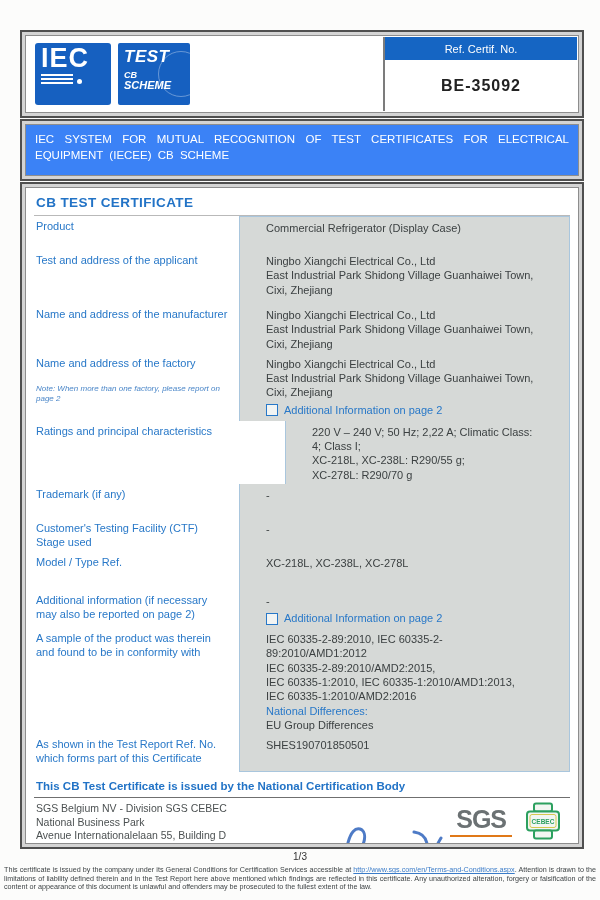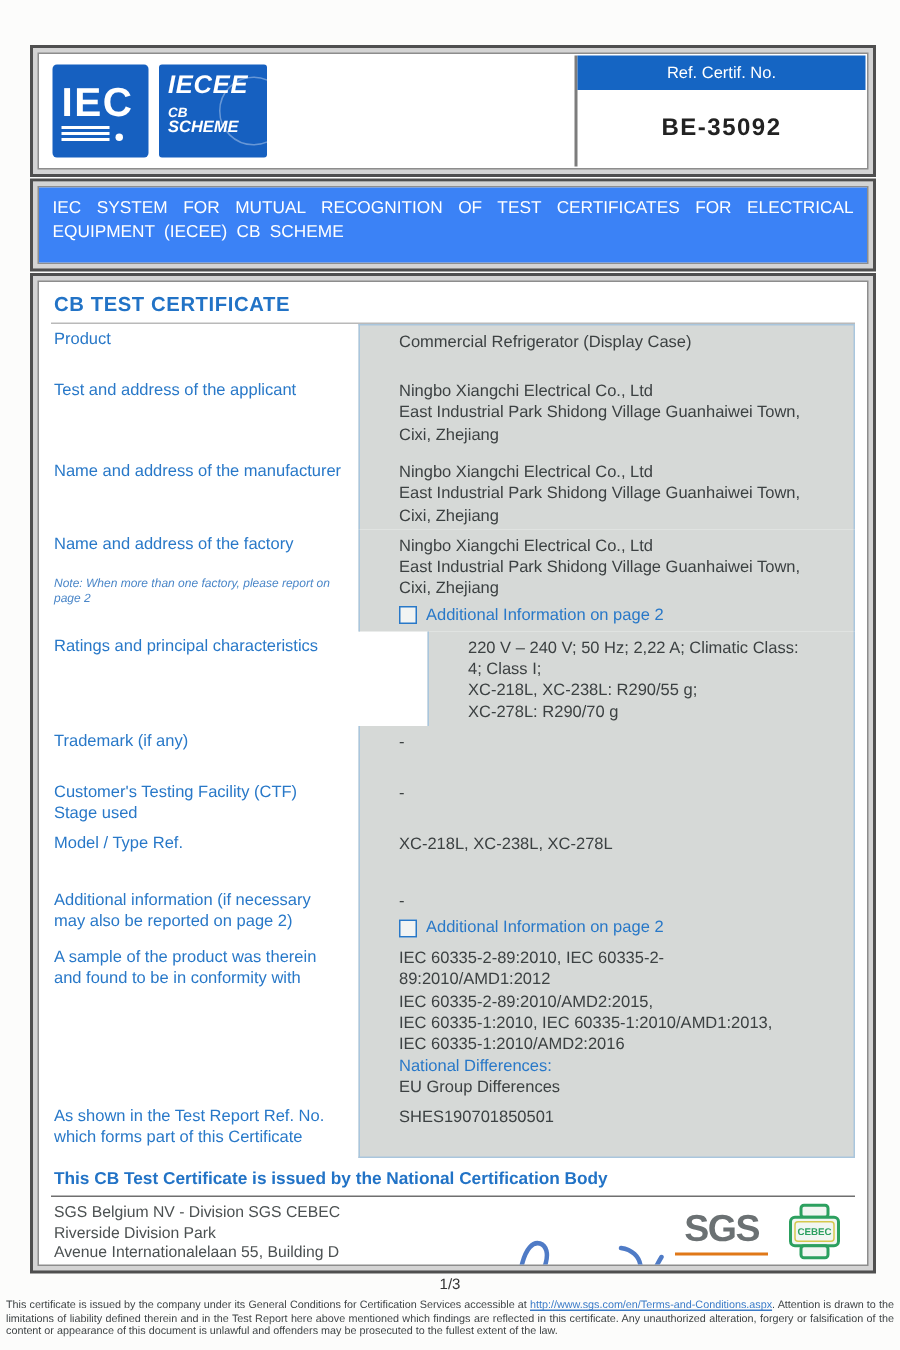--- a/index.html
+++ b/index.html
@@ -12,22 +12,22 @@
   .frame{
     position:absolute;background:#fff;border:2px solid #4f4f4f;
     box-shadow:inset 0 0 0 3px #d4d4d4, inset 0 0 0 4px #8d8d8d;
   }
   .frame-in{position:absolute;inset:5px;}
 
   
   #header-frame{top:30px;left:20px;width:560px;height:84px;}
   #header-frame .frame-in{display:flex;}
   .logo-area{flex:1;display:flex;align-items:center;background:#fff;padding-left:8px;gap:7px;}
-  .iec-box{width:64px;height:62px;background:#1660c0;border-radius:3px;color:#fff;
-    display:flex;flex-direction:column;justify-content:center;padding:2px 6px;box-sizing:border-box;}
+  .iec-box{width:76px;height:62px;background:#1660c0;border-radius:3px;color:#fff;
+    display:flex;flex-direction:column;justify-content:flex-start;padding:2px 6px;box-sizing:border-box;}
   .iec-text{font-weight:bold;font-size:27px;letter-spacing:1px;line-height:26px;}
   .iec-lines{display:flex;align-items:flex-end;gap:4px;margin-top:3px;}
   .iec-bars{display:flex;flex-direction:column;gap:2px;width:32px;}
   .iec-bars i{display:block;height:2px;background:#fff;}
   .iec-dot{width:5px;height:5px;border-radius:50%;background:#fff;margin-bottom:0px;}
   .iecee-box{width:72px;height:62px;background:#1660c0;border-radius:2px;color:#fff;
     font-style:italic;font-weight:bold;padding:5px 6px;box-sizing:border-box;position:relative;overflow:hidden;}
   .iecee-box::after{content:"";position:absolute;right:-14px;top:8px;width:44px;height:44px;
     border-radius:50%;border:1px solid rgba(255,255,255,.35);}
   .iecee-t1{font-size:17px;letter-spacing:.5px;line-height:18px;}
@@ -100,21 +100,21 @@
           <div class="iec-lines">
             <span class="iec-bars">
                 <i></i>
                 <i></i>
                 <i></i>
               </span>
             <span class="iec-dot"></span>
           </div>
         </div>
         <div class="iecee-box">
-          <div class="iecee-t1">IECEE</div>
+          <div class="iecee-t1">TEST</div>
           <div class="iecee-t2">CB</div>
           <div class="iecee-t3">SCHEME</div>
         </div>
       </div>
       <div class="ref-box">
         <div class="ref-head">Ref. Certif. No.</div>
         <div class="ref-val">BE-35092</div>
       </div>
     </div>
   </div>
@@ -235,21 +235,21 @@
               <div class="vline">SHES190701850501</div>
             </div>
           </div>
         </div>
 
       <div class="issued-line">This CB Test Certificate is issued by the National Certification Body</div>
 
       <div class="ncb">
         <div class="ncb-addr" id="ncb-addr">
             <div>SGS Belgium NV - Division SGS CEBEC</div>
-            <div>Riverside Division Park</div>
+            <div>National Business Park</div>
             <div>Avenue Internationalelaan 55, Building D</div>
             <div>B-1070 Brussels, Belgium</div>
           </div>
 
         <div class="sgs-logo">SGS</div>
 
         <div class="cebec-logo">
           <svg width="38" height="40" viewBox="0 0 38 40">
             <rect x="10" y="1.5" width="18" height="8" rx="2" fill="#f2f6f2" stroke="#2ca05f" stroke-width="2"></rect>
             <rect x="3" y="9.5" width="32" height="19" rx="3" fill="#f2f6f2" stroke="#2ca05f" stroke-width="2"></rect>

